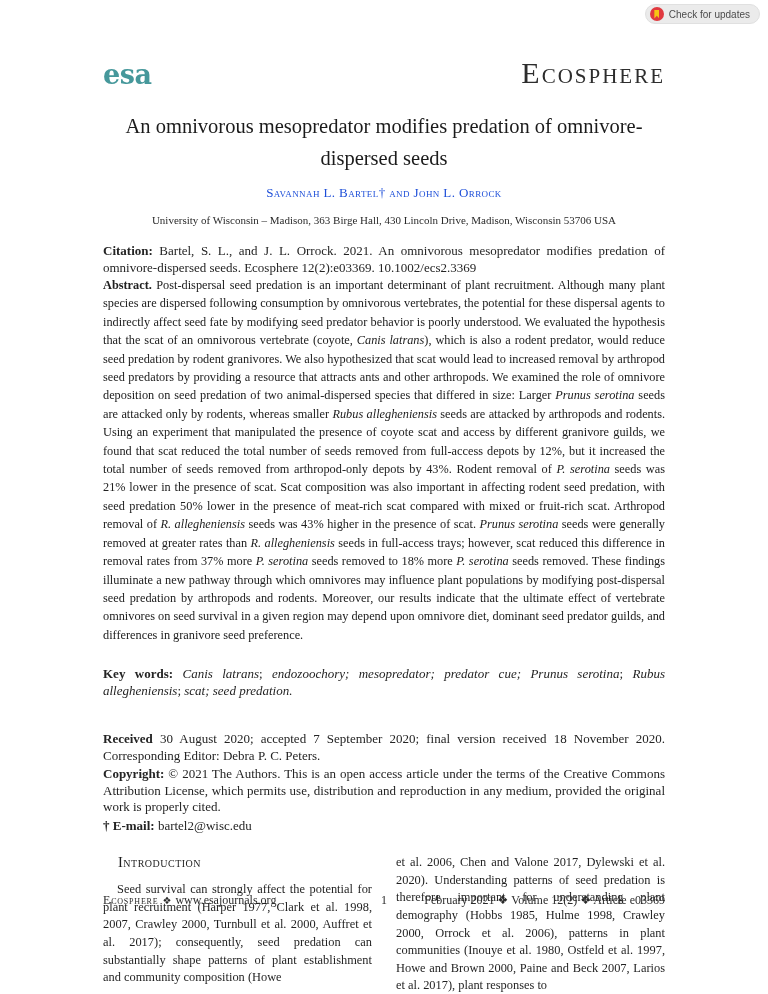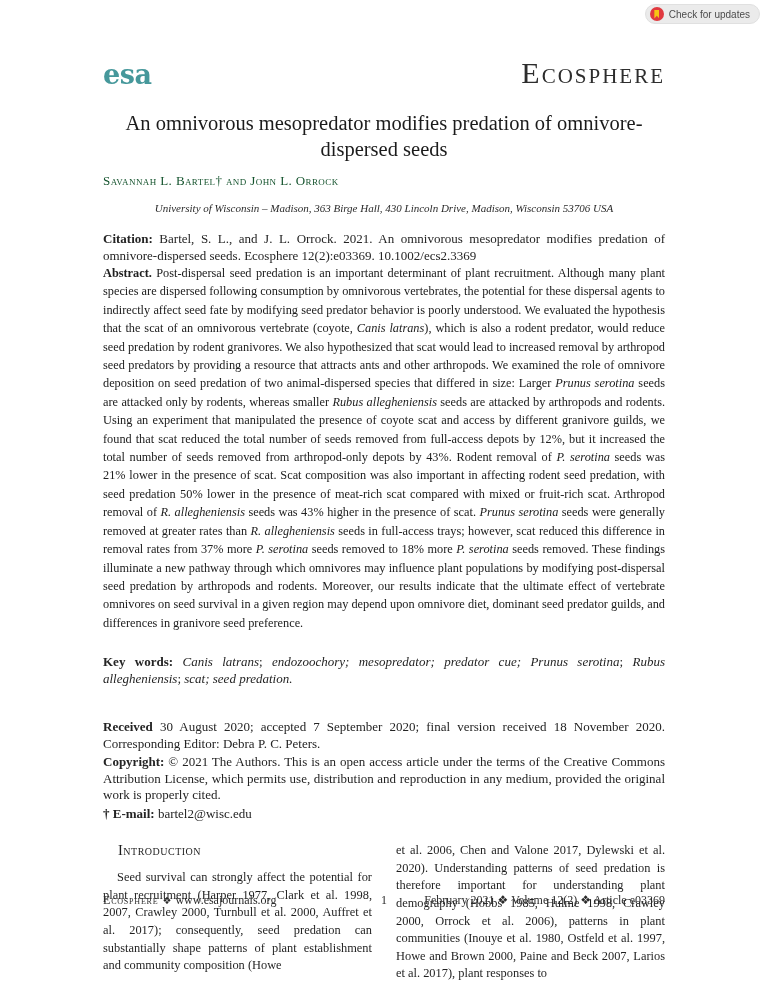--- a/index.html
+++ b/index.html
@@ -38,29 +38,29 @@
     font-size:27px; line-height:1; color:#46989b; letter-spacing:-0.5px;
   }
   .journal-name {
     font-variant:small-caps; font-size:30px; line-height:1;
     letter-spacing:2px; color:#2d2d2d;
   }
 
   
   .content { position:absolute; top:110px; left:103px; width:562px; }
   .title {
-    margin:0 auto; font-size:20.5px; font-weight:normal; line-height:26px;
+    margin:0 auto; font-size:20.5px; font-weight:normal; line-height:32px;
     text-align:center; color:#1b1b1b; max-width:520px;
   }
   .authors {
-    margin-top:11px; font-variant:small-caps;
-    font-size:13px; letter-spacing:0.4px; color:#14532d;
+    margin-top:11px; text-align:center; font-variant:small-caps;
+    font-size:13px; letter-spacing:0.4px; color:#1d4ed8;
   }
   .affiliation {
-    margin-top:13px; text-align:center; font-style:italic;
+    margin-top:13px; text-align:center; 
     font-size:11px; color:#2a2a2a;
   }
   .meta { font-size:13px; line-height:16.5px; text-align:justify; color:#242424; margin:0; }
   .citation { margin-top:17px; }
   .abstract { margin-top:0; font-size:12.3px; line-height:18.4px; text-align:justify; color:#202020; }
   .keywords { margin-top:22px; }
   .received { margin-top:32px; }
   .copyright { margin-top:2px; }
   .email-line { margin-top:2px; text-align:left; }
   .email-link { color:#242424; text-decoration:none; }

